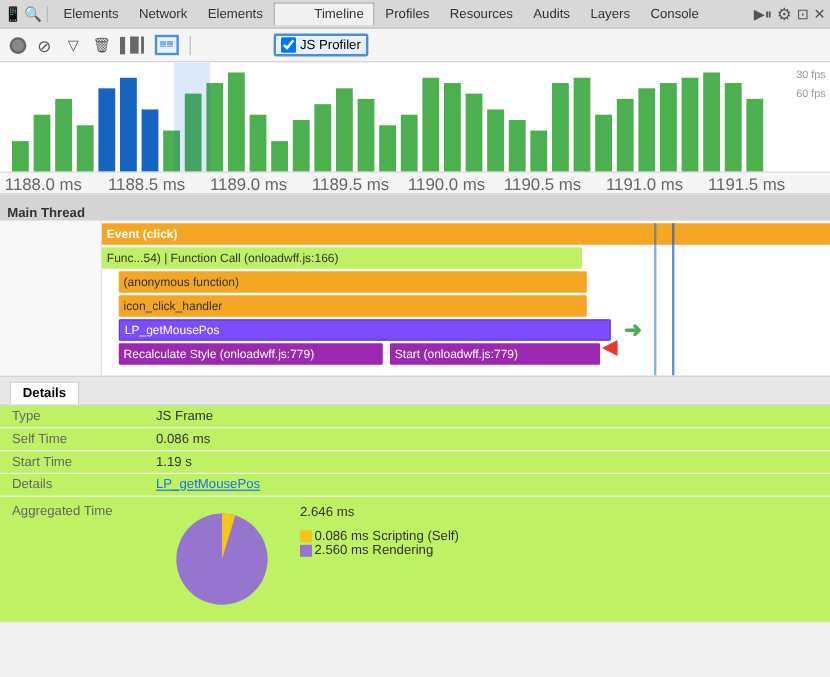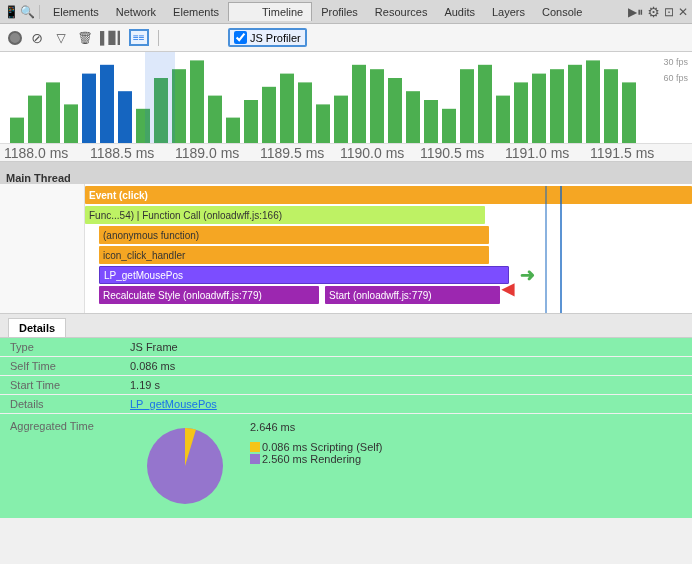--- a/index.html
+++ b/index.html
@@ -121,21 +121,21 @@
       font-size: 10px;
       padding: 0 4px;
       overflow: hidden;
       white-space: nowrap;
       border-radius: 1px;
       cursor: pointer;
     }
     
     
     .details-panel {
-      background: #86efac;
+      background: #bef264;
       flex: 1;
     }
     .details-tabs {
       background: #e8e8e8;
       border-bottom: 1px solid #ccc;
       padding: 0 8px;
       height: 24px;
       display: flex;
       align-items: flex-end;
     }

